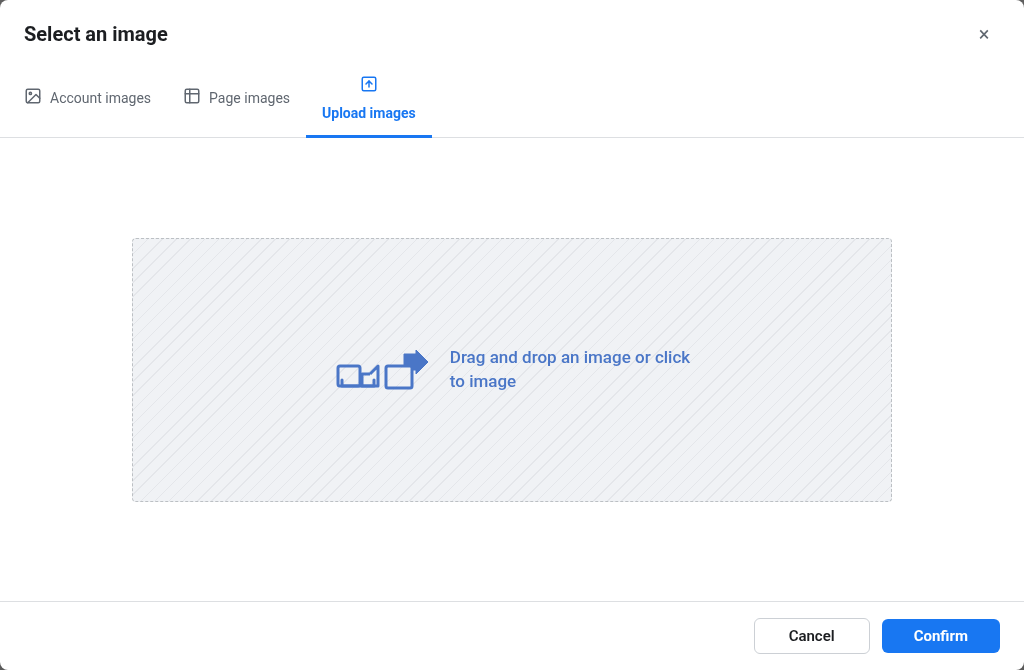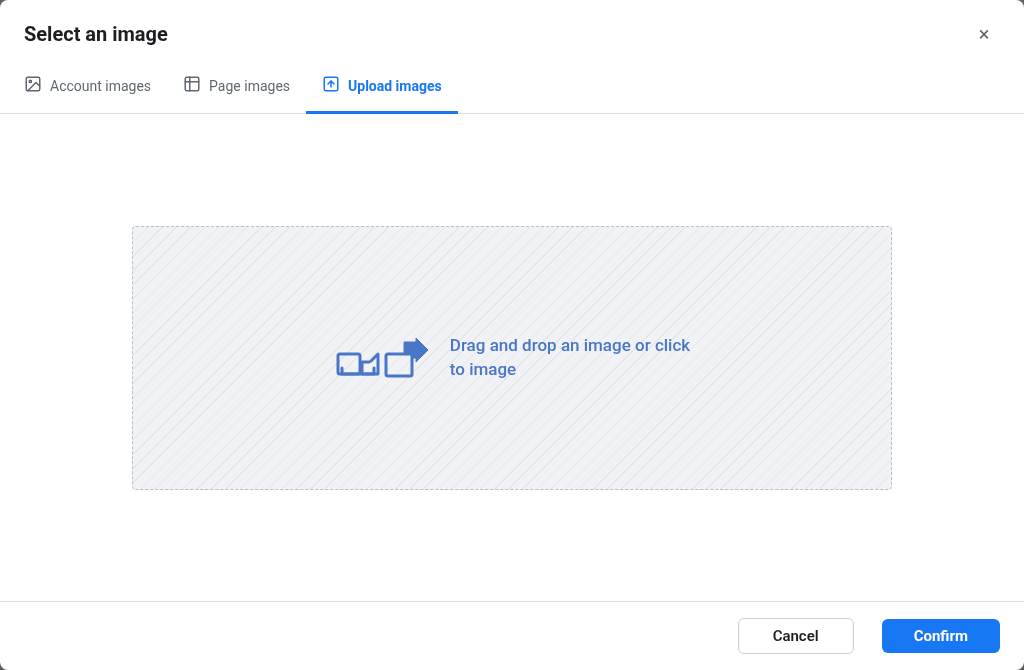--- a/index.html
+++ b/index.html
@@ -87,20 +87,21 @@
       transition: color 0.15s;
       font-weight: 400;
       position: relative;
       bottom: -1px;
     }
 
     .tab.active {
       color: #1877f2;
       font-weight: 700;
       border-bottom: 3px solid #1877f2;
+      flex-direction: column;
     }
 
     .tab-icon {
       font-size: 16px;
       color: inherit;
     }
 
     .modal-body {
       flex: 1;
       display: flex;
@@ -172,21 +173,20 @@
     .btn-confirm {
       background: #1877f2;
       border: none;
       border-radius: 6px;
       padding: 8px 32px;
       font-size: 15px;
       font-weight: 700;
       color: #fff;
       cursor: pointer;
       transition: background 0.15s;
-      margin-left: 16px;
     }
   </style>
 </head>
 <body>
 
 <div class="modal-overlay">
   <div class="modal">
 
     <div class="modal-header">
       <span class="modal-title">Select an image</span>

